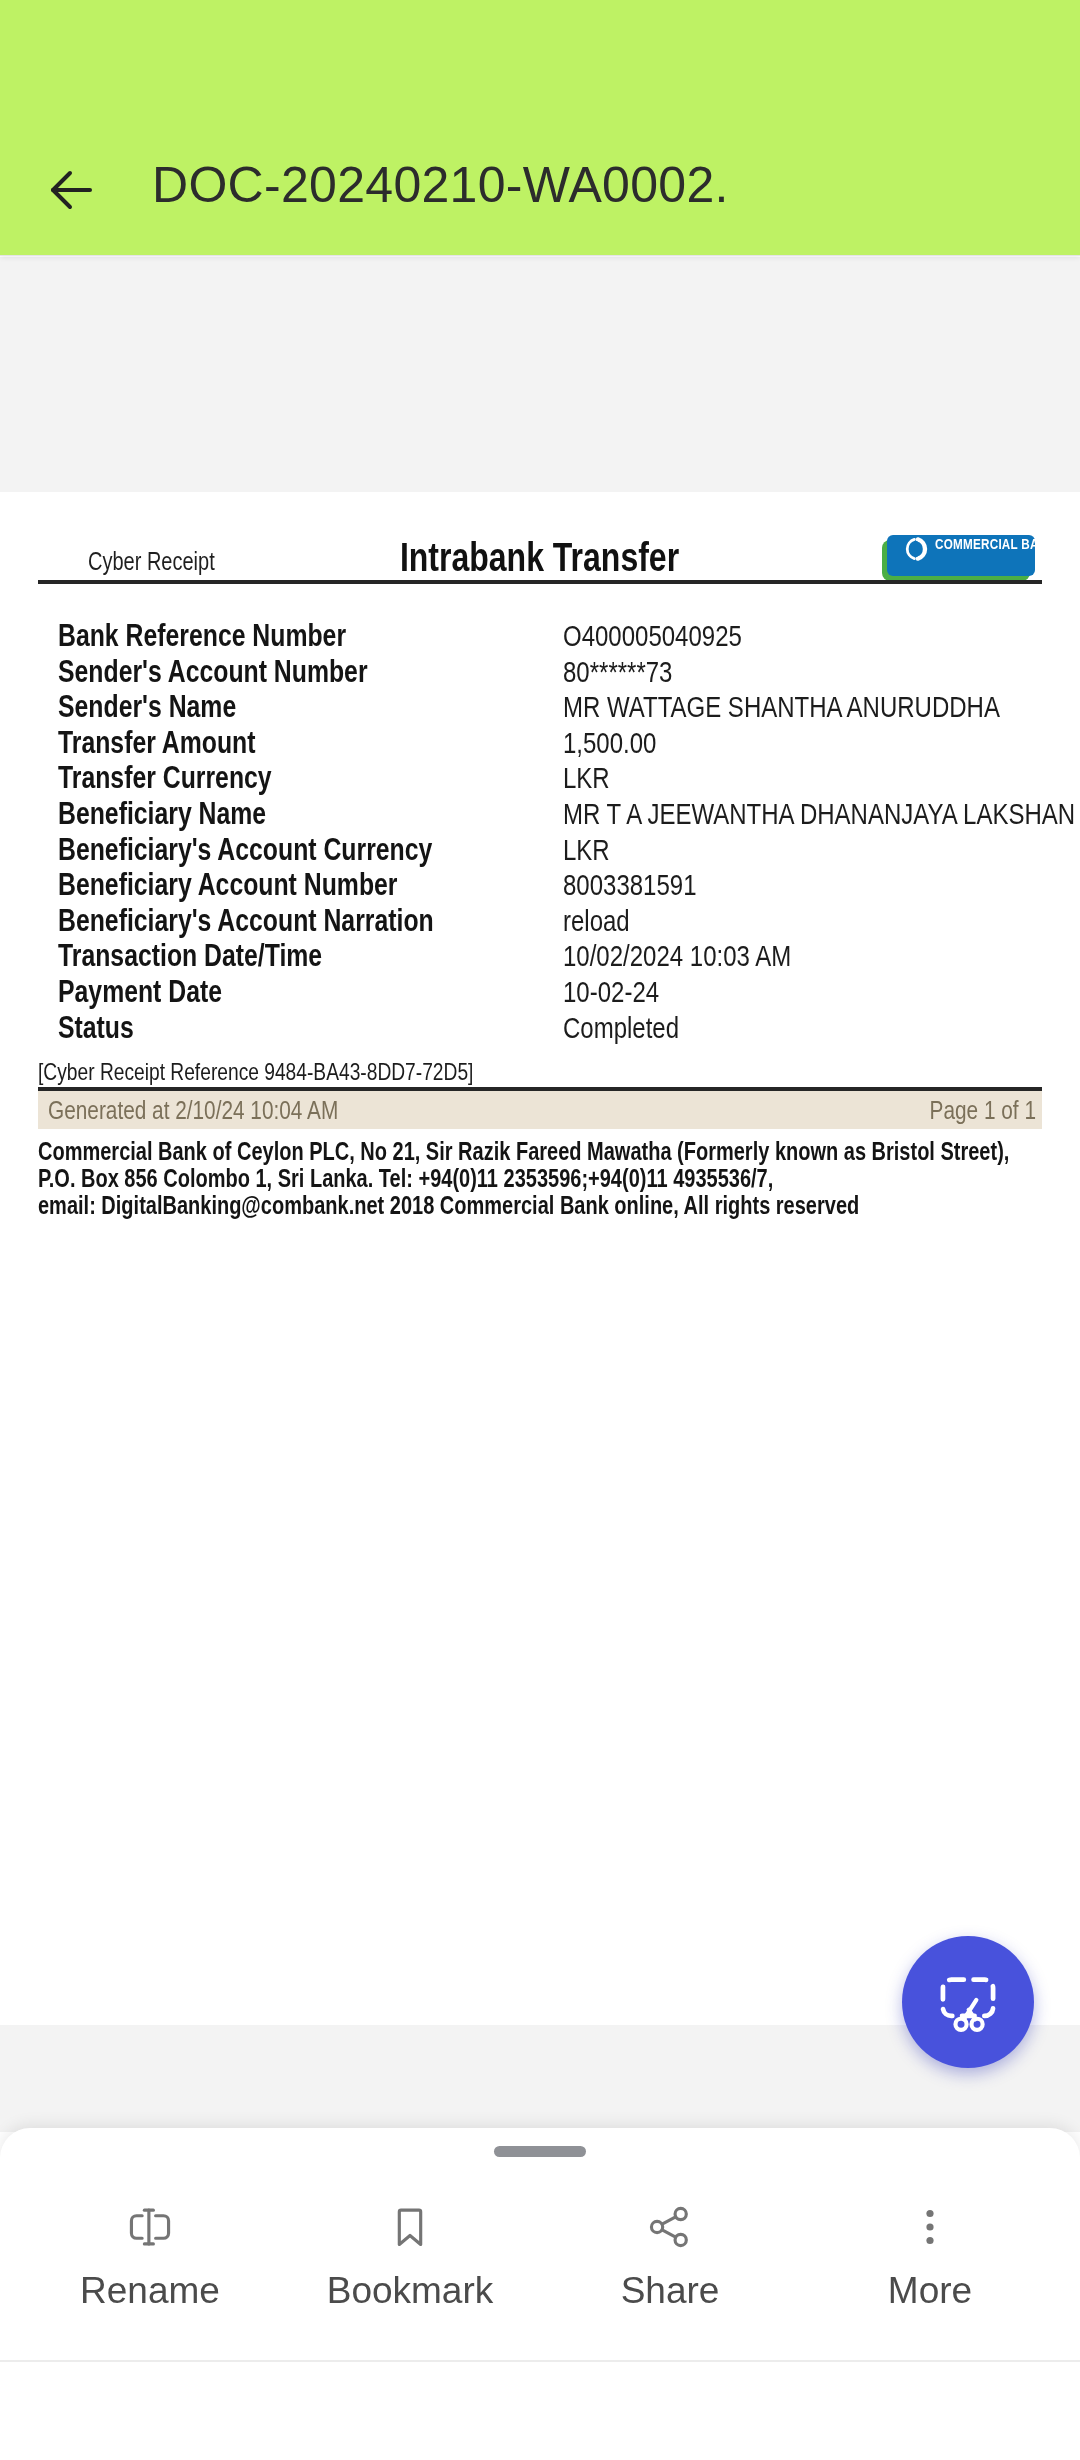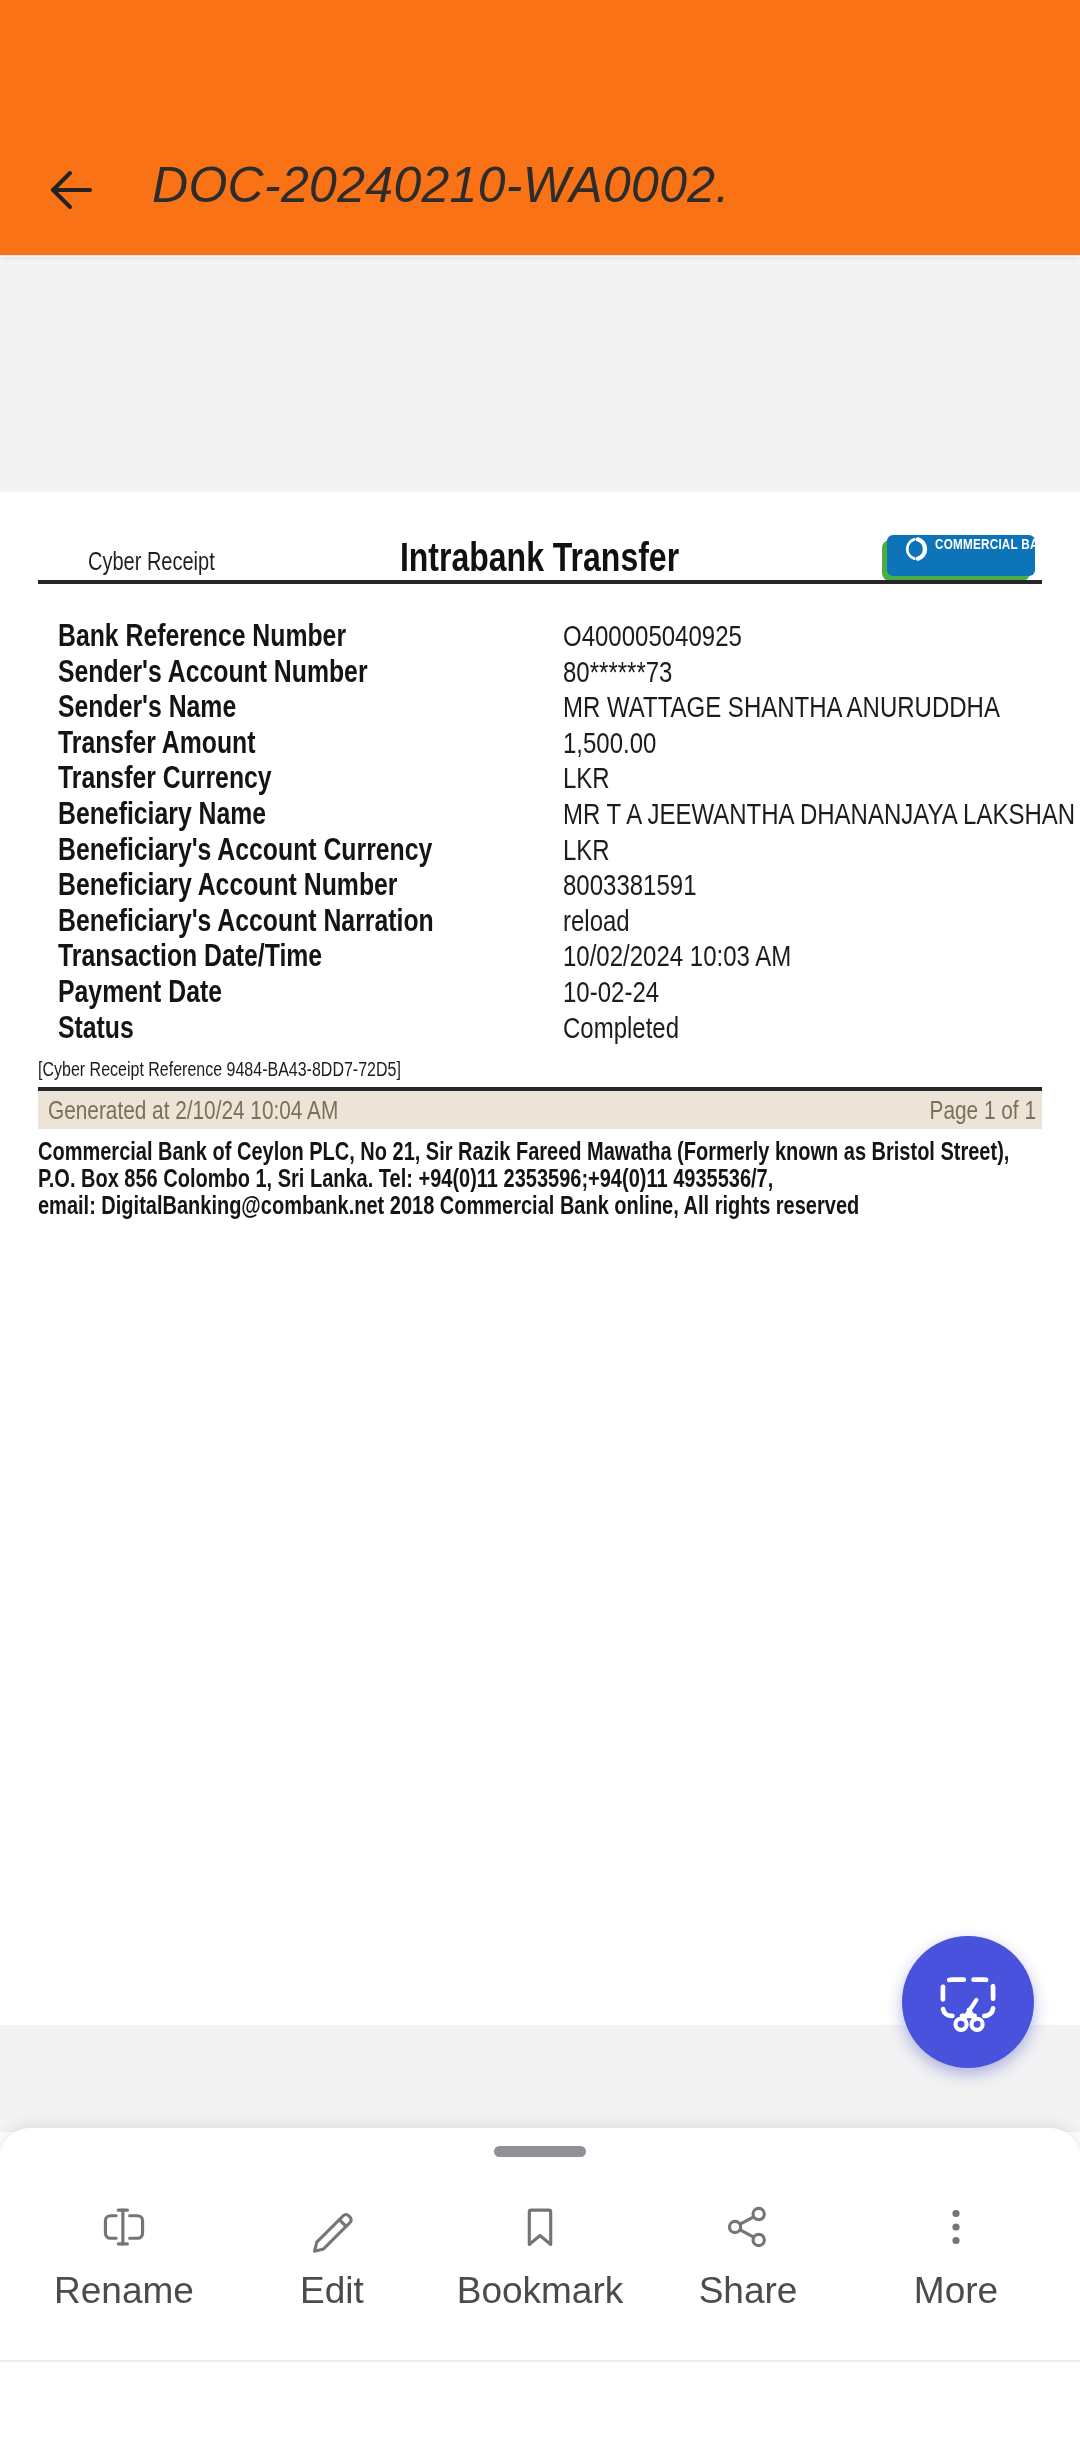--- a/index.html
+++ b/index.html
@@ -1,22 +1,22 @@
 <!DOCTYPE html>
 <html><head>
 <meta charset="utf-8">
 <style>
   * { margin:0; padding:0; box-sizing:border-box; }
   html,body { background:#fff; }
   body { font-family:"Liberation Sans", sans-serif; }
   .screen { position:relative; width:1080px; height:2460px; margin:0 auto; background:#fff; overflow:hidden; }
 
   
-  .appbar { position:absolute; top:0; left:0; width:1080px; height:256px; background:#f97316;
-            border-bottom:1px solid #e4e4e4; box-shadow:0 2px 5px rgba(0,0,0,.07); z-index:3;font-style:italic; }
+  .appbar { position:absolute; top:0; left:0; width:1080px; height:256px; background:#bef264;
+            border-bottom:1px solid #e4e4e4; box-shadow:0 2px 5px rgba(0,0,0,.07); z-index:3; }
   .back-btn { position:absolute; left:38px; top:160px; width:64px; height:60px; display:flex;
               align-items:center; justify-content:center; cursor:pointer; }
   .appbar-title { position:absolute; left:152px; top:156px; font-size:50px; color:#2c2c2c;
                   white-space:nowrap; letter-spacing:0.3px; }
 
   
   .viewer-bg { position:absolute; top:257px; left:0; width:1080px; height:1875px; background:#f3f3f3; }
 
   
   .page { position:absolute; top:492px; left:0; width:1080px; height:1533px; background:#fff;
@@ -34,21 +34,21 @@
   .logo-mark { width:28px; height:28px; flex:0 0 auto; }
   .logo-text { color:#fff; font-weight:bold; font-size:15px; letter-spacing:.3px; margin-left:4px;
                display:inline-block; transform:scaleX(0.78); transform-origin:0 50%; white-space:nowrap; }
   .rule { position:absolute; left:38px; width:1004px; height:4px; background:#262626; }
   .rule-1 { top:88px; }
   .rule-2 { top:595px; }
   .fields { position:absolute; left:38px; top:126px; width:1004px; display:grid;
             grid-template-columns:505px 1fr; grid-auto-rows:35.6px;margin-left:20px; }
   .f-label { font-weight:bold; font-size:31px; color:#141414; line-height:35.6px; }
   .f-value { font-size:30px; color:#1c1c1c; line-height:35.6px; }
-  .ref-line { position:absolute; left:38px; top:566px; font-size:20px; color:#1c1c1c; }
+  .ref-line { position:absolute; left:38px; top:566px; font-size:24px; color:#1c1c1c; }
   .gen-bar { position:absolute; left:38px; top:599px; width:1004px; height:38px; background:#ece4d6;
              display:flex; align-items:center; justify-content:space-between; padding:0 6px 0 10px;
              font-size:26px; color:#7b7059; }
   .rcpt-footer { position:absolute; left:38px; top:646px; font-size:25px; font-weight:bold;
                  color:#141414; line-height:27px; }
 
   
   .fab { position:absolute; left:902px; top:1936px; width:132px; height:132px; border-radius:50%;
          background:#4852dc; display:flex; align-items:center; justify-content:center;
          box-shadow:0 6px 16px rgba(40,50,180,.35); z-index:4; cursor:pointer; }
@@ -157,27 +157,20 @@
         <svg viewBox="0 0 48 48" fill="none" stroke="#757575" stroke-width="2.8" stroke-linecap="round" stroke-linejoin="round">
           <path d="M17 14 H12 a4.5 4.5 0 0 0 -4.5 4.5 v11 a4.5 4.5 0 0 0 4.5 4.5 h5"></path>
           <path d="M29 14 h7 a4.5 4.5 0 0 1 4.5 4.5 v11 a4.5 4.5 0 0 1 -4.5 4.5 h-7"></path>
           <path d="M23 9 v30"></path>
             <path d="M19 9 h8"></path>
             <path d="M19 39 h8"></path>
         </svg>
         <div class="action-label">Rename</div>
       </div>
 
-      <div class="action">
-        <svg viewBox="0 0 48 48" fill="none" stroke="#757575" stroke-width="2.8" stroke-linecap="round" stroke-linejoin="round">
-          <path d="M10.5 37.5 L8.5 45.5 L16.5 43.5 L40 20 a3.4 3.4 0 0 0 0 -4.8 L38.8 14 a3.4 3.4 0 0 0 -4.8 0 Z"></path>
-          <path d="M30.5 17.5 L36.5 23.5"></path>
-        </svg>
-        <div class="action-label">Edit</div>
-      </div>
 
       <div class="action">
         <svg viewBox="0 0 48 48" fill="none" stroke="#757575" stroke-width="2.8" stroke-linejoin="round">
           <path d="M14.5 10.5 a1.5 1.5 0 0 1 1.5 -1.5 h16 a1.5 1.5 0 0 1 1.5 1.5 V39.5 L24 31.5 L14.5 39.5 Z"></path>
         </svg>
         <div class="action-label">Bookmark</div>
       </div>
 
       <div class="action">
         <svg viewBox="0 0 48 48" fill="none" stroke="#757575" stroke-width="2.8" stroke-linecap="round">

